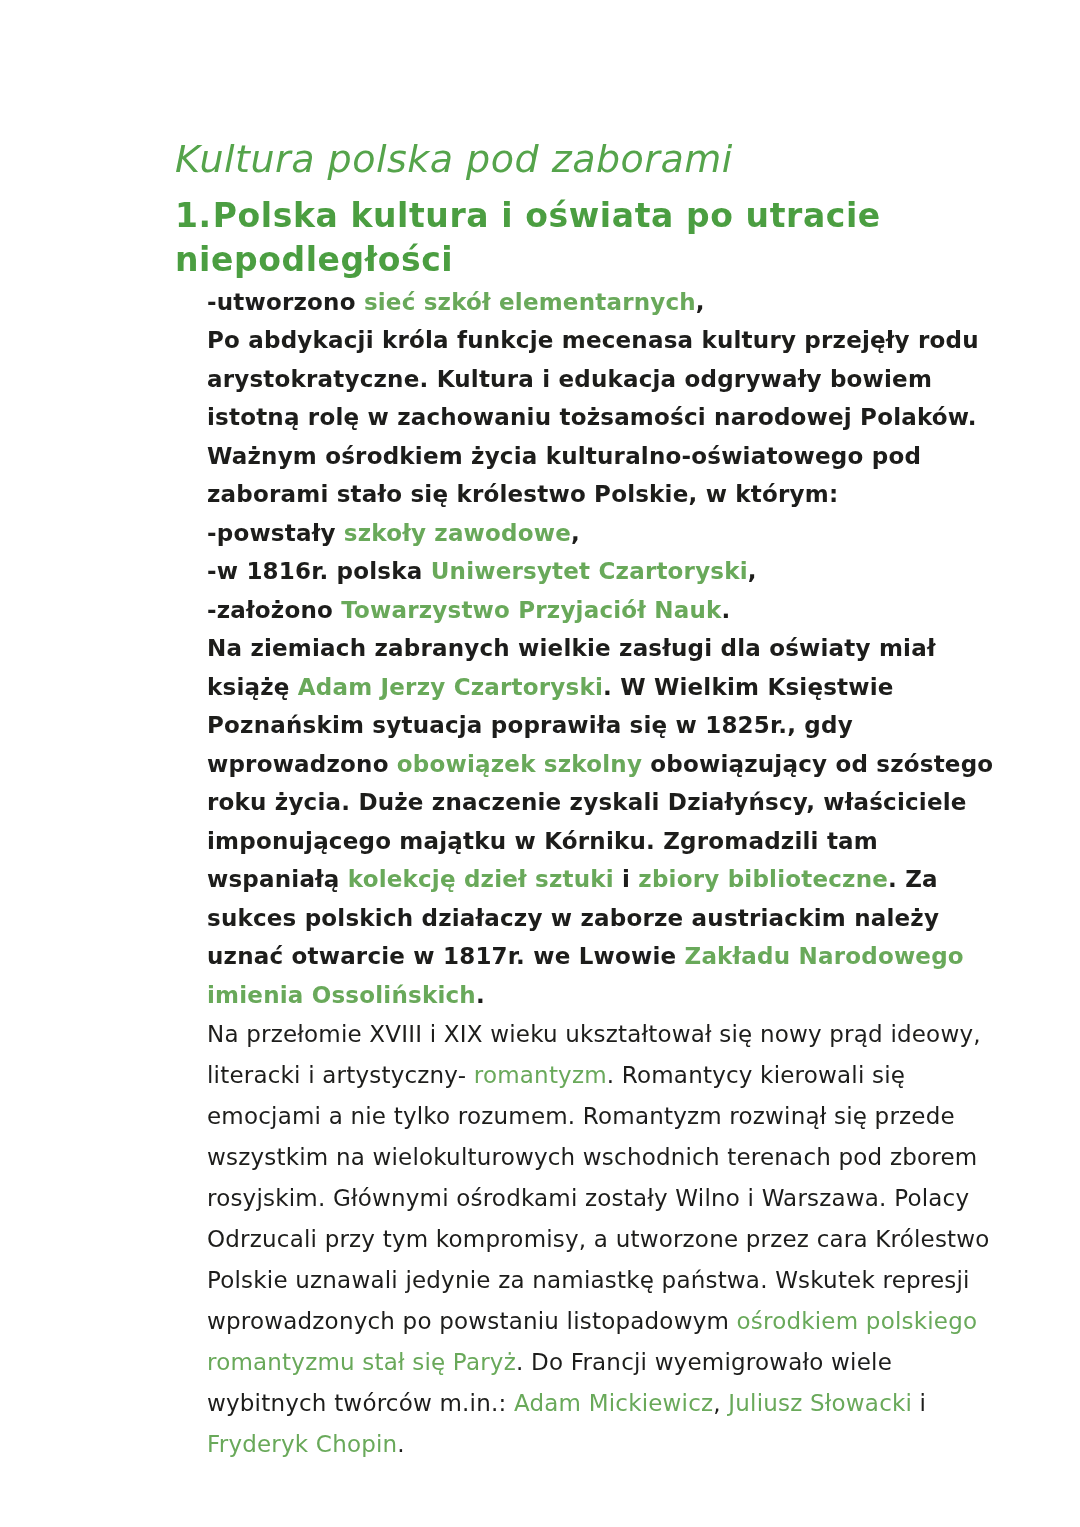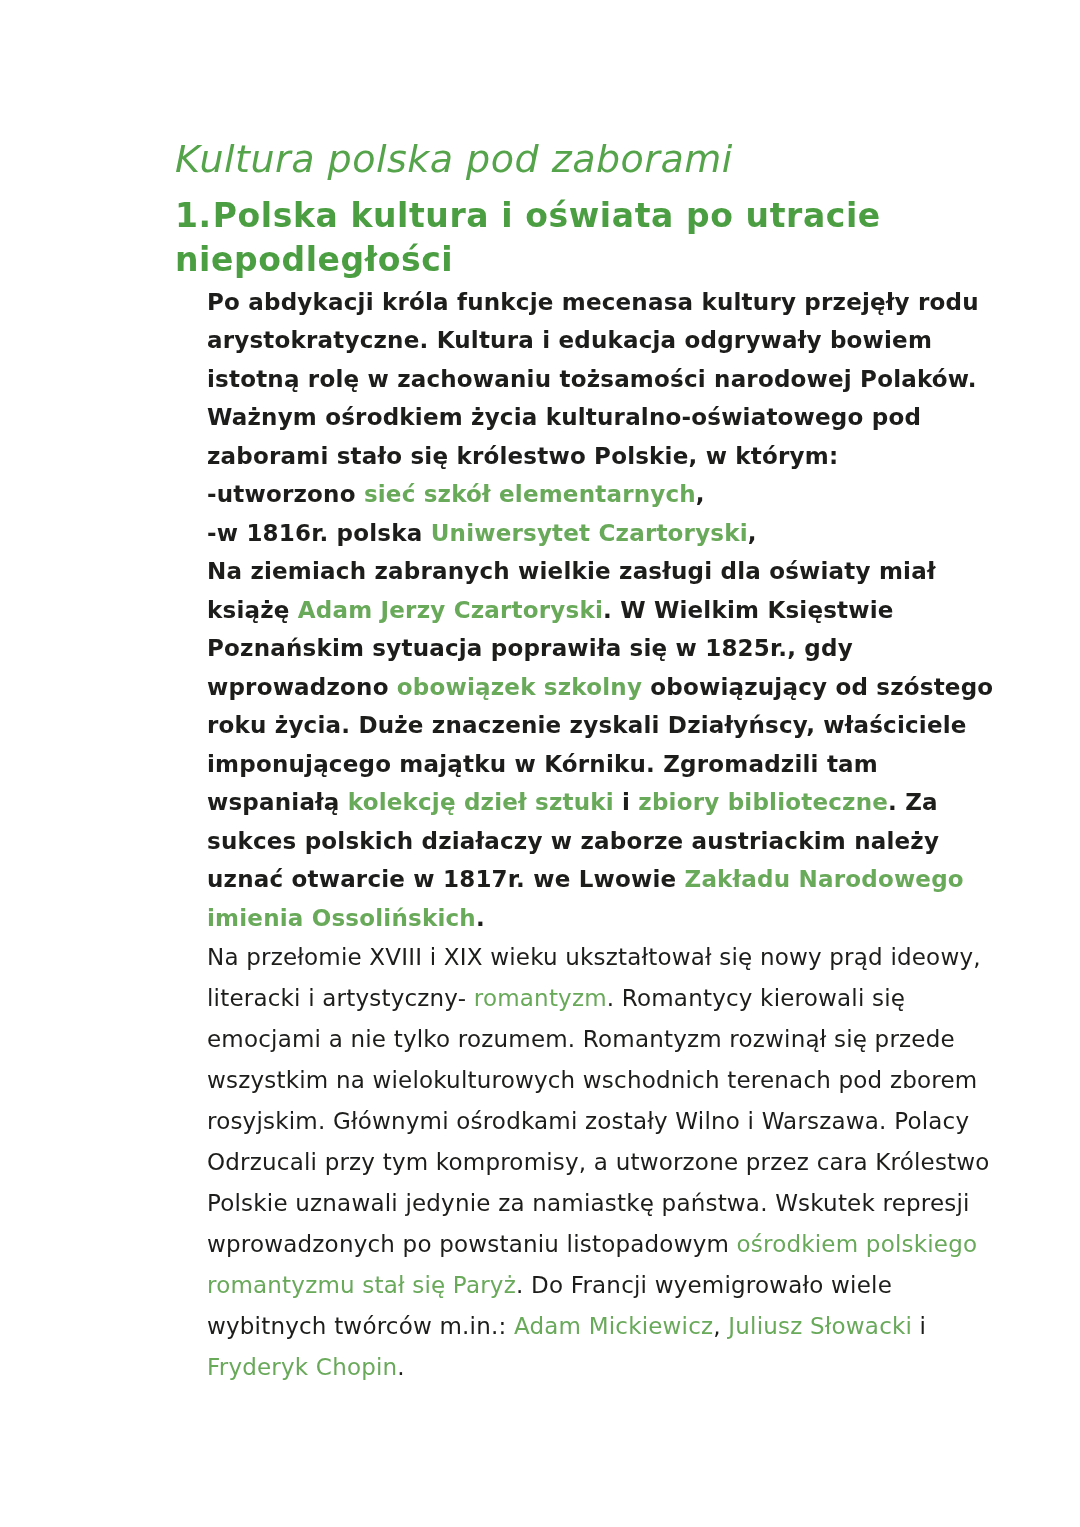--- a/index.html
+++ b/index.html
@@ -62,23 +62,25 @@
 </style>
 </head>
 <body>
 
 <div class="page">
   <h1 class="doc-title">Kultura polska pod zaborami</h1>
   <div id="sections-host">
       <section class="section style-bold">
         <h2 class="section-heading"><span class="section-number">1.</span><span class="section-heading-text">Polska kultura i oświata po utracie niepodległości</span></h2>
         <div class="section-body">
+          <p class="para list-item"><span class="seg">-utworzono </span><span class="seg green">sieć szkół elementarnych</span><span class="seg">,</span></p>
           <p class="para text"><span class="seg">Po abdykacji króla funkcje mecenasa kultury przejęły rodu arystokratyczne. Kultura i edukacja odgrywały bowiem istotną rolę w zachowaniu tożsamości narodowej Polaków. Ważnym ośrodkiem życia kulturalno-oświatowego pod zaborami stało się królestwo Polskie, w którym:</span></p>
-          <p class="para list-item"><span class="seg">-utworzono </span><span class="seg green">sieć szkół elementarnych</span><span class="seg">,</span></p>
+          <p class="para list-item"><span class="seg">-powstały </span><span class="seg green">szkoły zawodowe</span><span class="seg">,</span></p>
           <p class="para list-item"><span class="seg">-w 1816r. polska </span><span class="seg green">Uniwersytet Czartoryski</span><span class="seg">,</span></p>
+          <p class="para list-item"><span class="seg">-założono </span><span class="seg green">Towarzystwo Przyjaciół Nauk</span><span class="seg">.</span></p>
           <p class="para text"><span class="seg">Na ziemiach zabranych wielkie zasługi dla oświaty miał książę </span><span class="seg green">Adam Jerzy Czartoryski</span><span class="seg">. W Wielkim Księstwie Poznańskim sytuacja poprawiła się w 1825r., gdy wprowadzono </span><span class="seg green">obowiązek szkolny</span><span class="seg"> obowiązujący od szóstego roku życia. Duże znaczenie zyskali Działyńscy, właściciele imponującego majątku w Kórniku. Zgromadzili tam wspaniałą </span><span class="seg green">kolekcję dzieł sztuki</span><span class="seg"> i </span><span class="seg green">zbiory biblioteczne</span><span class="seg">. Za sukces polskich działaczy w zaborze austriackim należy uznać otwarcie w 1817r. we Lwowie </span><span class="seg green">Zakładu Narodowego imienia Ossolińskich</span><span class="seg">.</span></p>
         </div>
       </section>
       <section class="section style-regular">
         <div class="section-body">
           <p class="para text"><span class="seg">Na przełomie XVIII i XIX wieku ukształtował się nowy prąd ideowy, literacki i artystyczny- </span><span class="seg green">romantyzm</span><span class="seg">. Romantycy kierowali się emocjami a nie tylko rozumem. Romantyzm rozwinął się przede wszystkim na wielokulturowych wschodnich terenach pod zborem rosyjskim. Głównymi ośrodkami zostały Wilno i Warszawa. Polacy Odrzucali przy tym kompromisy, a utworzone przez cara Królestwo Polskie uznawali jedynie za namiastkę państwa. Wskutek represji wprowadzonych po powstaniu listopadowym </span><span class="seg green">ośrodkiem polskiego romantyzmu stał się Paryż</span><span class="seg">. Do Francji wyemigrowało wiele wybitnych twórców m.in.: </span><span class="seg green">Adam Mickiewicz</span><span class="seg">, </span><span class="seg green">Juliusz Słowacki</span><span class="seg"> i </span><span class="seg green">Fryderyk Chopin</span><span class="seg">.</span></p>
         </div>
       </section>
     </div>
 </div>

